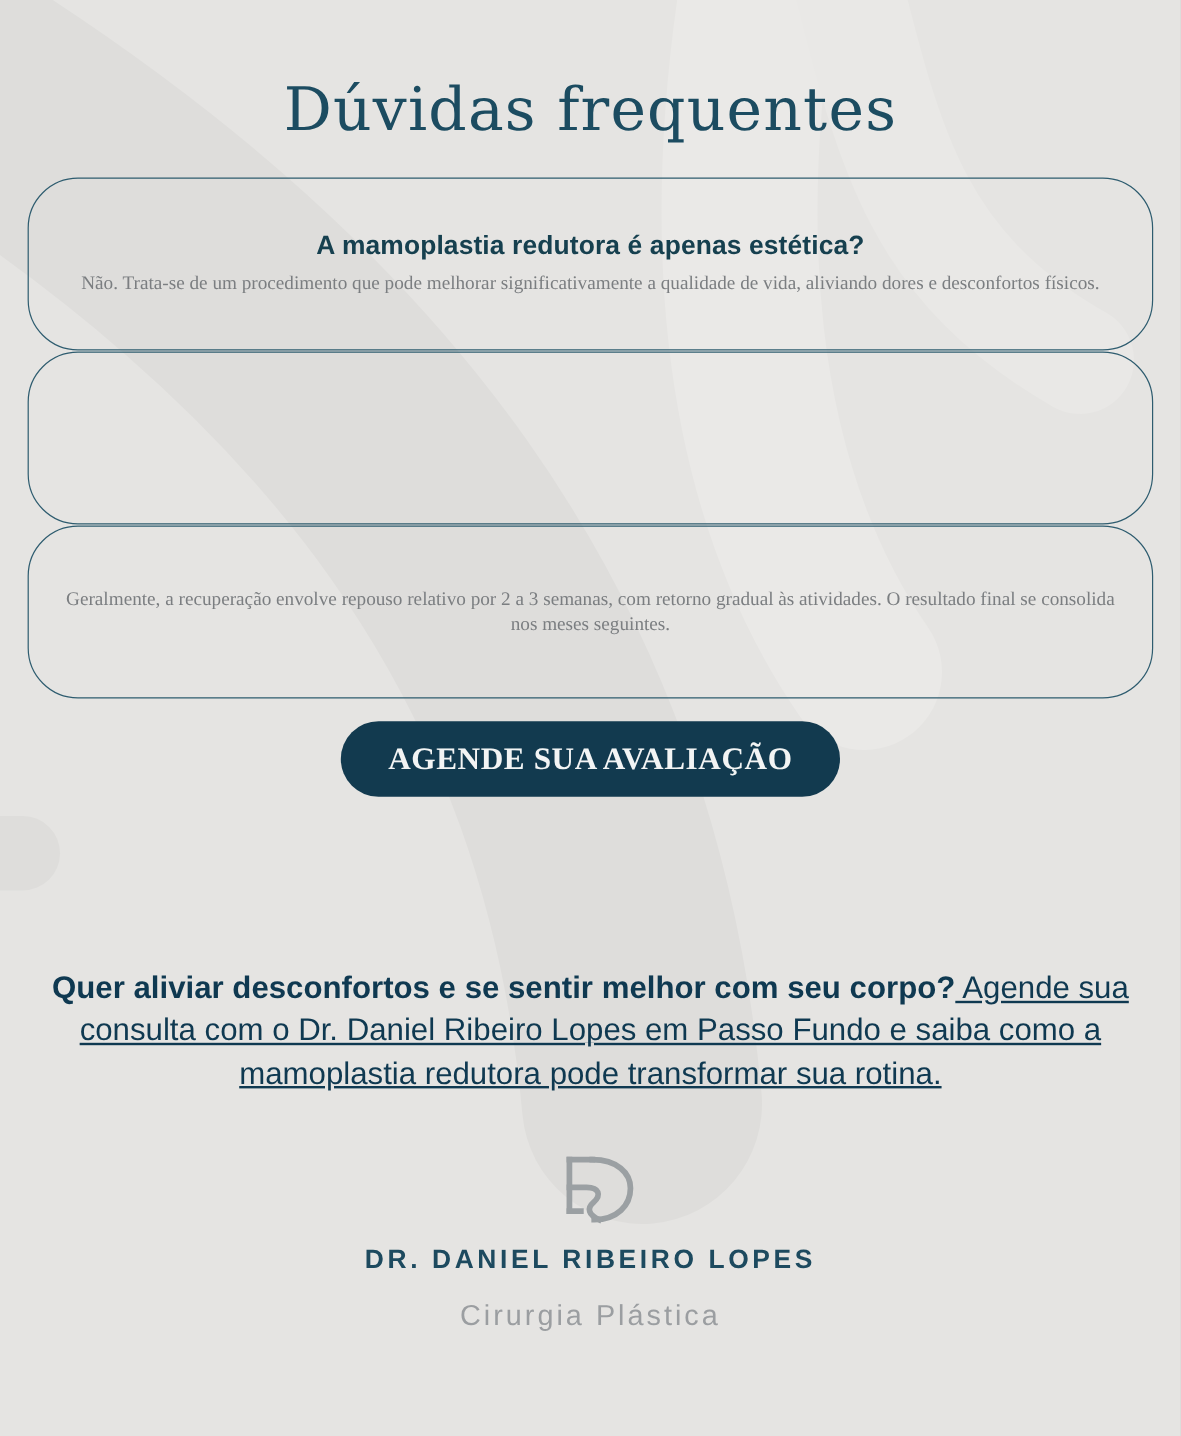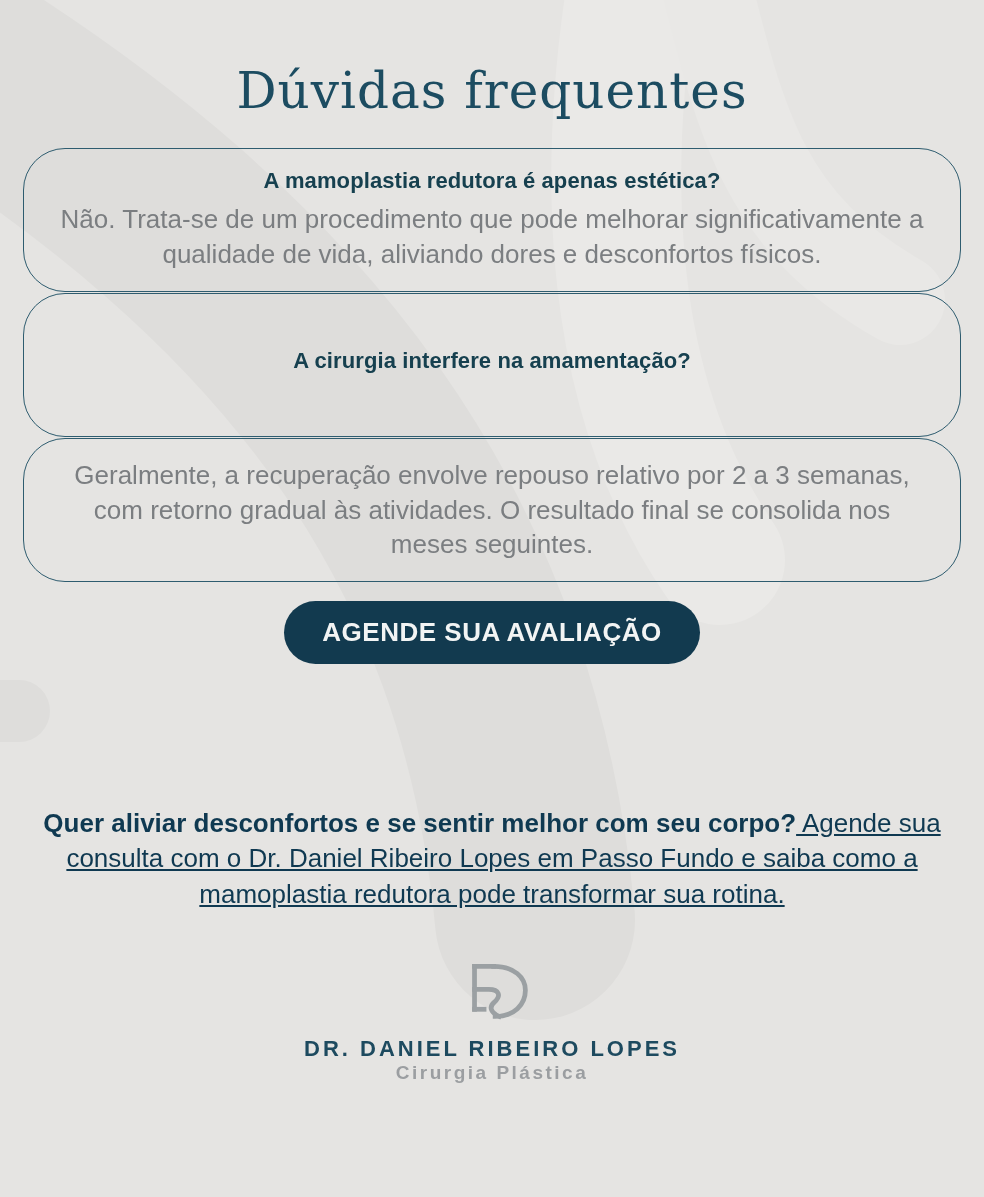--- a/index.html
+++ b/index.html
@@ -46,39 +46,40 @@
   .faq-card.c2 { top: 293px; }
   .faq-card.c3 { top: 438px; }
   .faq-question {
     font-size: 22px;
     font-weight: 700;
     color: #16404f;
     margin-bottom: 8px;
     letter-spacing: 0.1px;
   }
   .faq-answer {
-    font-size: 26px;
+    font-size: 16px;
     font-weight: 400;
     color: #7b7e81;
     line-height: 1.33;
     max-width: 912px;
+    font-family: Liberation Serif, serif;
   }
 
   .cta-button {
     position: absolute;
     top: 601px;
     left: 50%;
     transform: translateX(-50%);
     width: 416px;
     height: 63px;
     border: none;
     border-radius: 32px;
     background: #123a4f;
     color: #f2f4f4;
-    font-family: Liberation Sans, sans-serif;
+    font-family: Liberation Serif, serif;
     font-size: 26px;
     font-weight: 700;
     letter-spacing: 0.5px;
     cursor: pointer;
     display: flex;
     align-items: center;
     justify-content: center;
   }
 
   .closing-text {
@@ -103,23 +104,23 @@
   }
   .brand-monogram { display: inline-block; }
   .brand-name {
     margin-top: 10px;
     font-size: 22px;
     font-weight: 600;
     letter-spacing: 3px;
     color: #1d4a5f;
   }
   .brand-specialty {
-    margin-top: 0;
-    font-size: 19px;
-    font-weight: 700;
+    margin-top: 20px;
+    font-size: 24px;
+    font-weight: 400;
     letter-spacing: 2.5px;
     color: #9b9ea1;
   }
   .brand-registry {
     margin-top: 14px;
     font-size: 11.5px;
     font-weight: 500;
     letter-spacing: 0.4px;
     color: #27566d;
   }
@@ -137,21 +138,20 @@
   </svg>
 
   <h1 class="page-title">Dúvidas frequentes</h1>
 
   <div class="faq-card c1">
     <div class="faq-question">A mamoplastia redutora é apenas estética?</div>
     <div class="faq-answer">Não. Trata-se de um procedimento que pode melhorar significativamente a qualidade de vida, aliviando dores e desconfortos físicos.</div>
   </div>
 
   <div class="faq-card c2">
-    <div class="faq-question">A cirurgia interfere na amamentação?</div>
   </div>
 
   <div class="faq-card c3">
     <div class="faq-answer">Geralmente, a recuperação envolve repouso relativo por 2 a 3 semanas, com retorno gradual às atividades. O resultado final se consolida nos meses seguintes.</div>
   </div>
 
   <button class="cta-button">AGENDE SUA AVALIAÇÃO</button>
 
   <p class="closing-text"><span class="bold">Quer aliviar desconfortos e se sentir melhor com seu corpo?</span><span class="regular"> Agende sua consulta com o Dr. Daniel Ribeiro Lopes em Passo Fundo e saiba como a mamoplastia redutora pode transformar sua rotina.</span></p>
 

